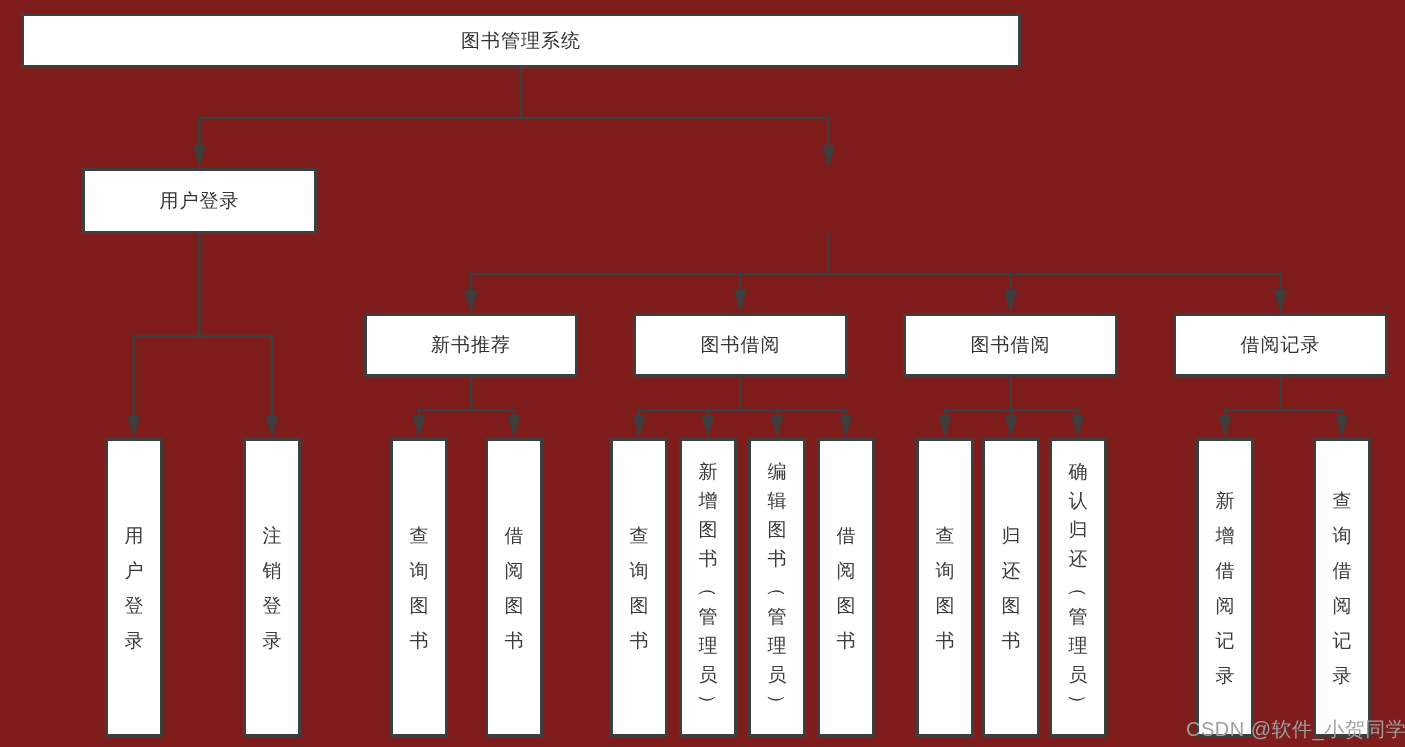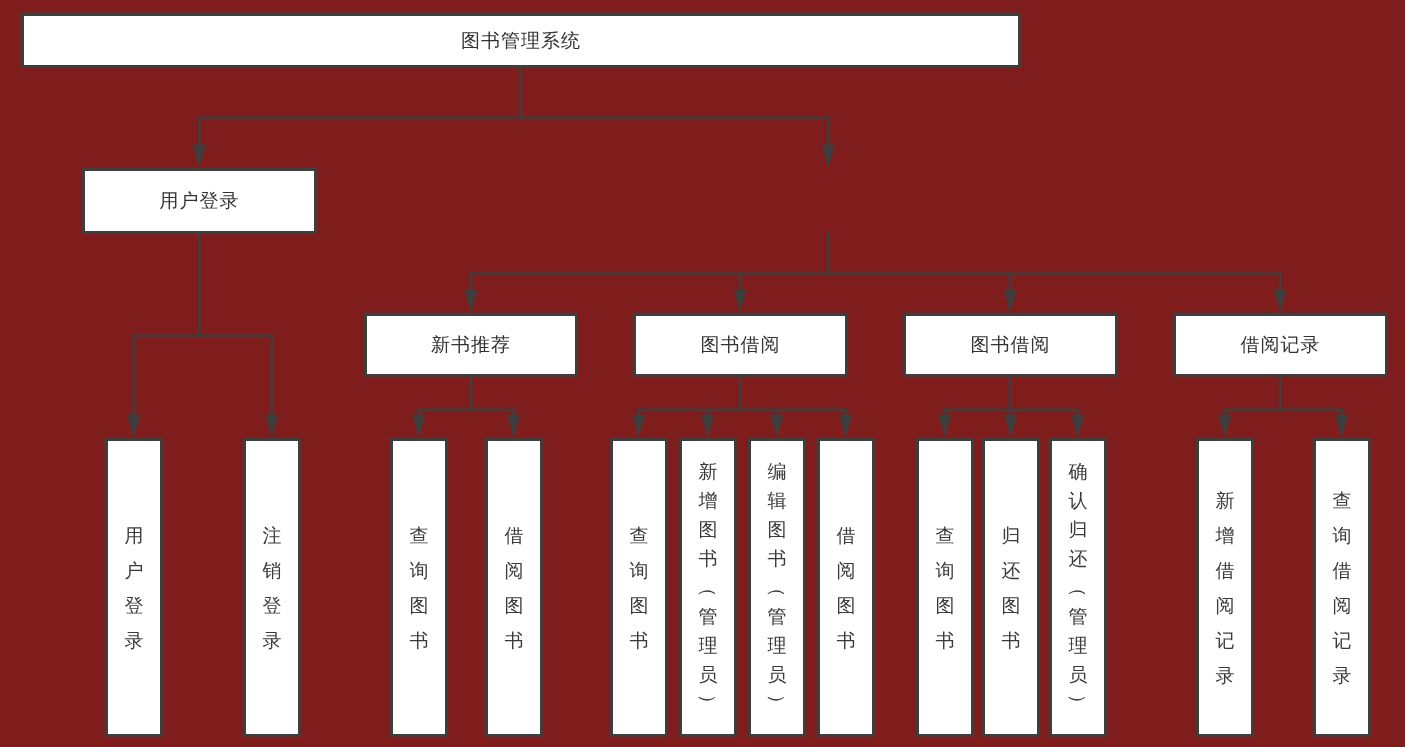--- a/index.html
+++ b/index.html
@@ -263,14 +263,15 @@
     <span class="vtext" style="gap: 16px;">
         <span>查</span>
         <span>询</span>
         <span>借</span>
         <span>阅</span>
         <span>记</span>
         <span>录</span>
       </span>
   </div>
 
+  <div class="watermark">CSDN @软件_小贺同学</div>
 
 </div>
 
 </body></html>

